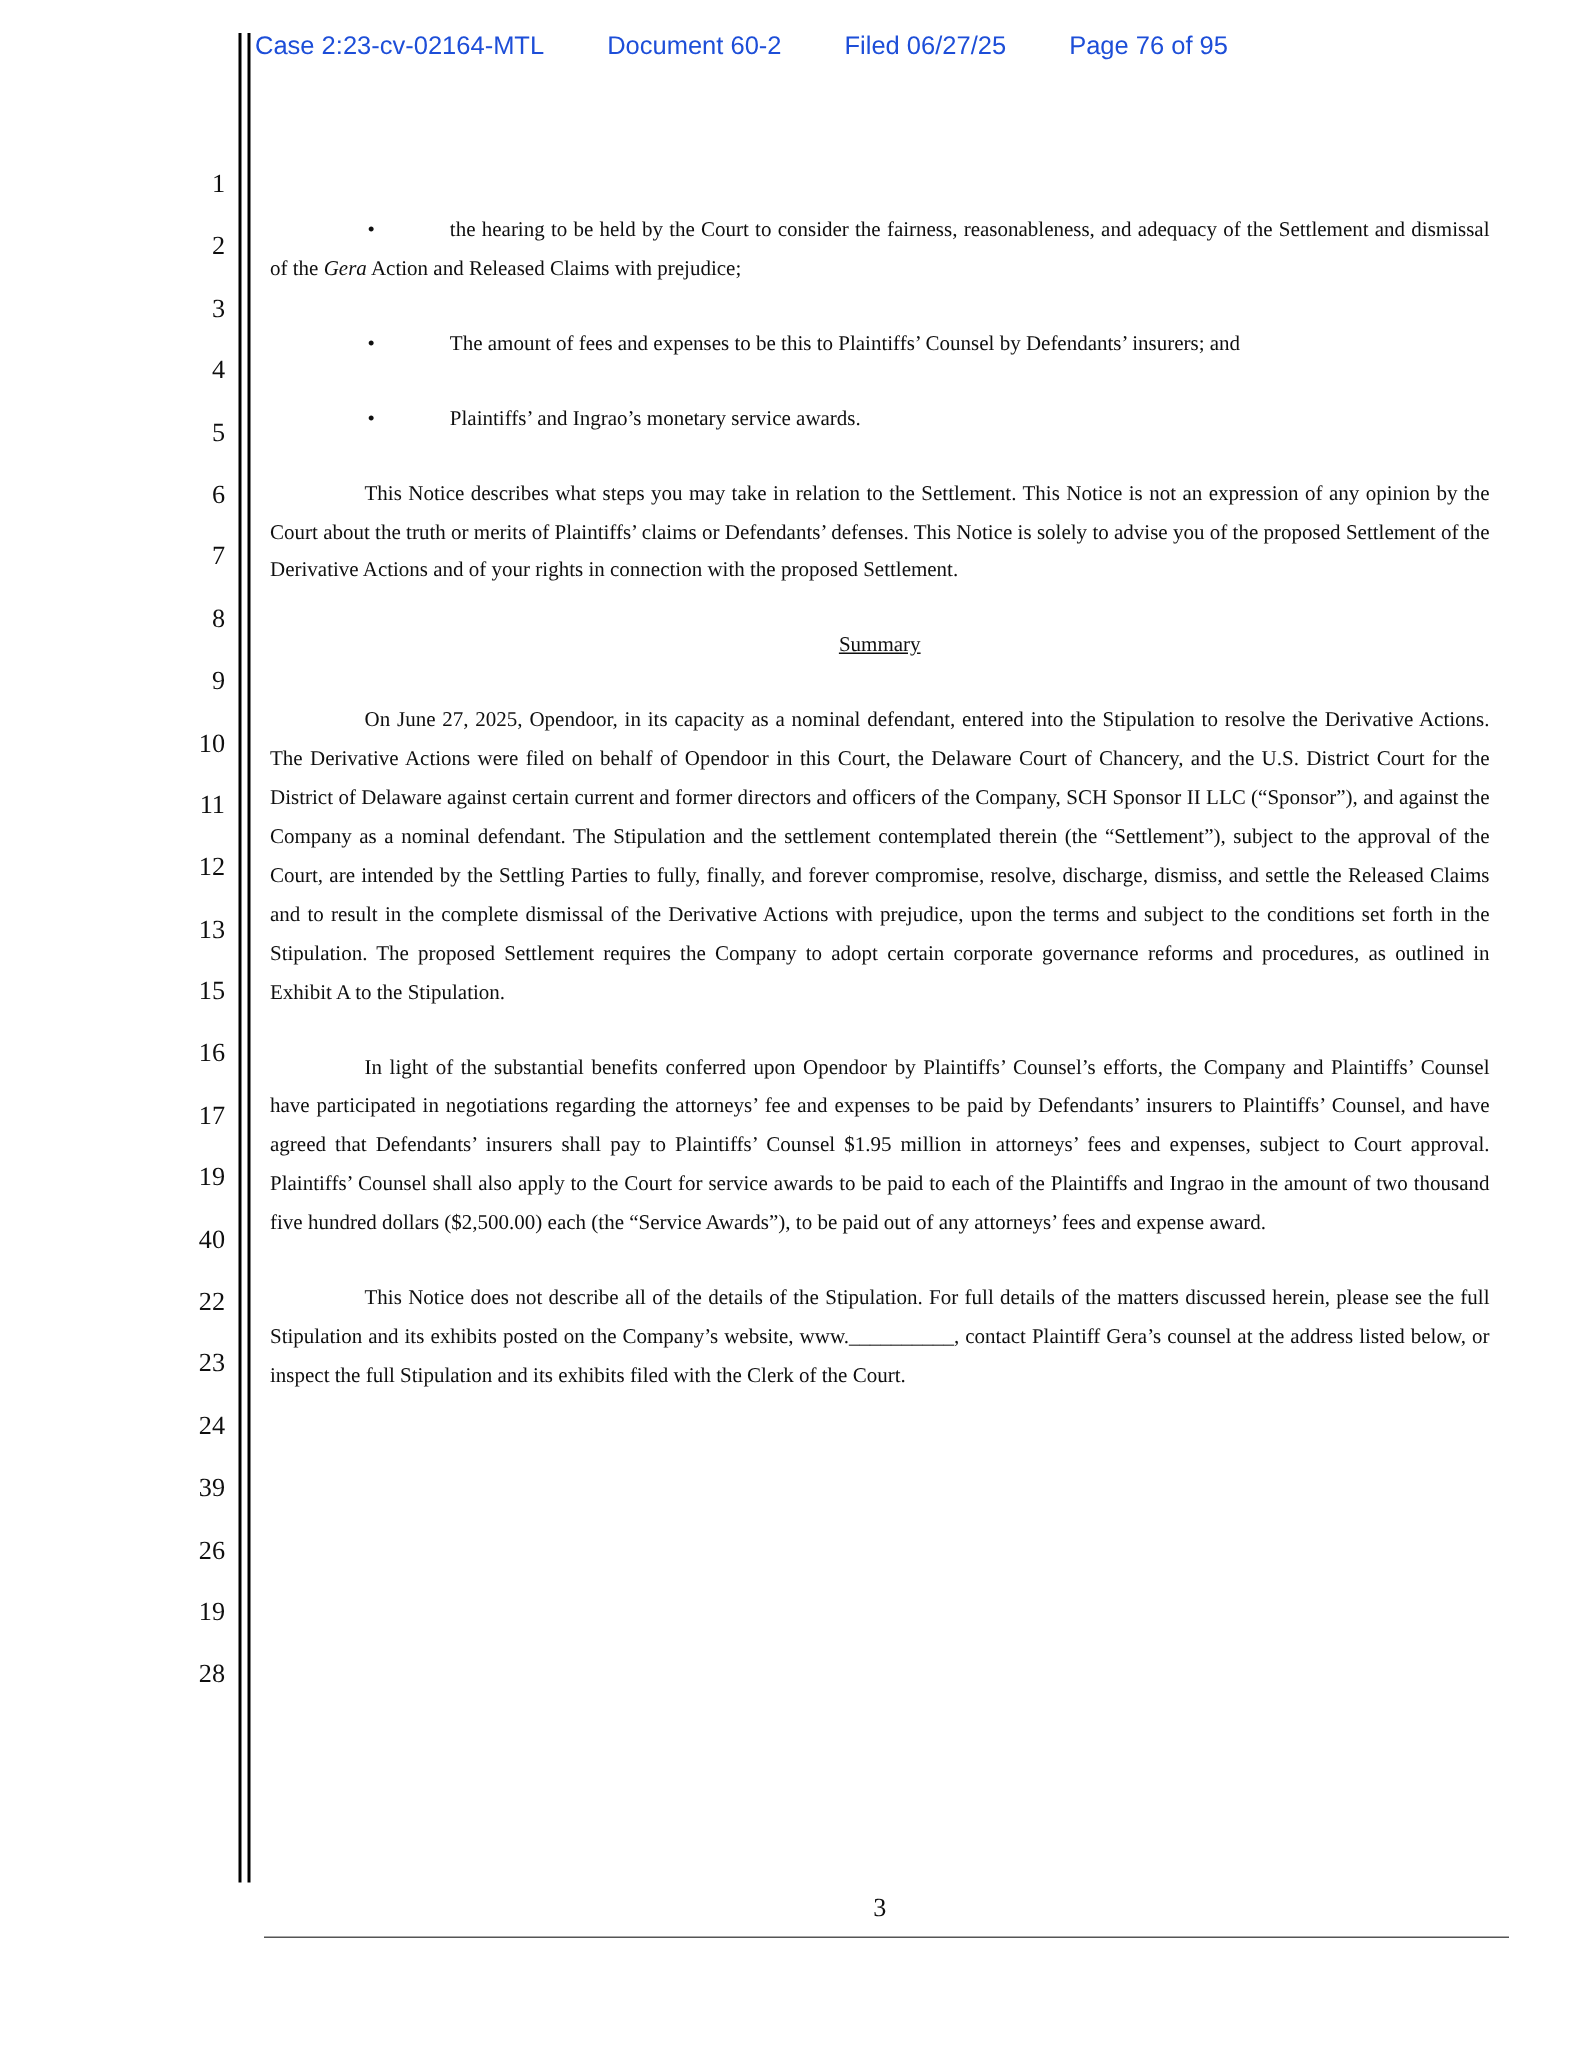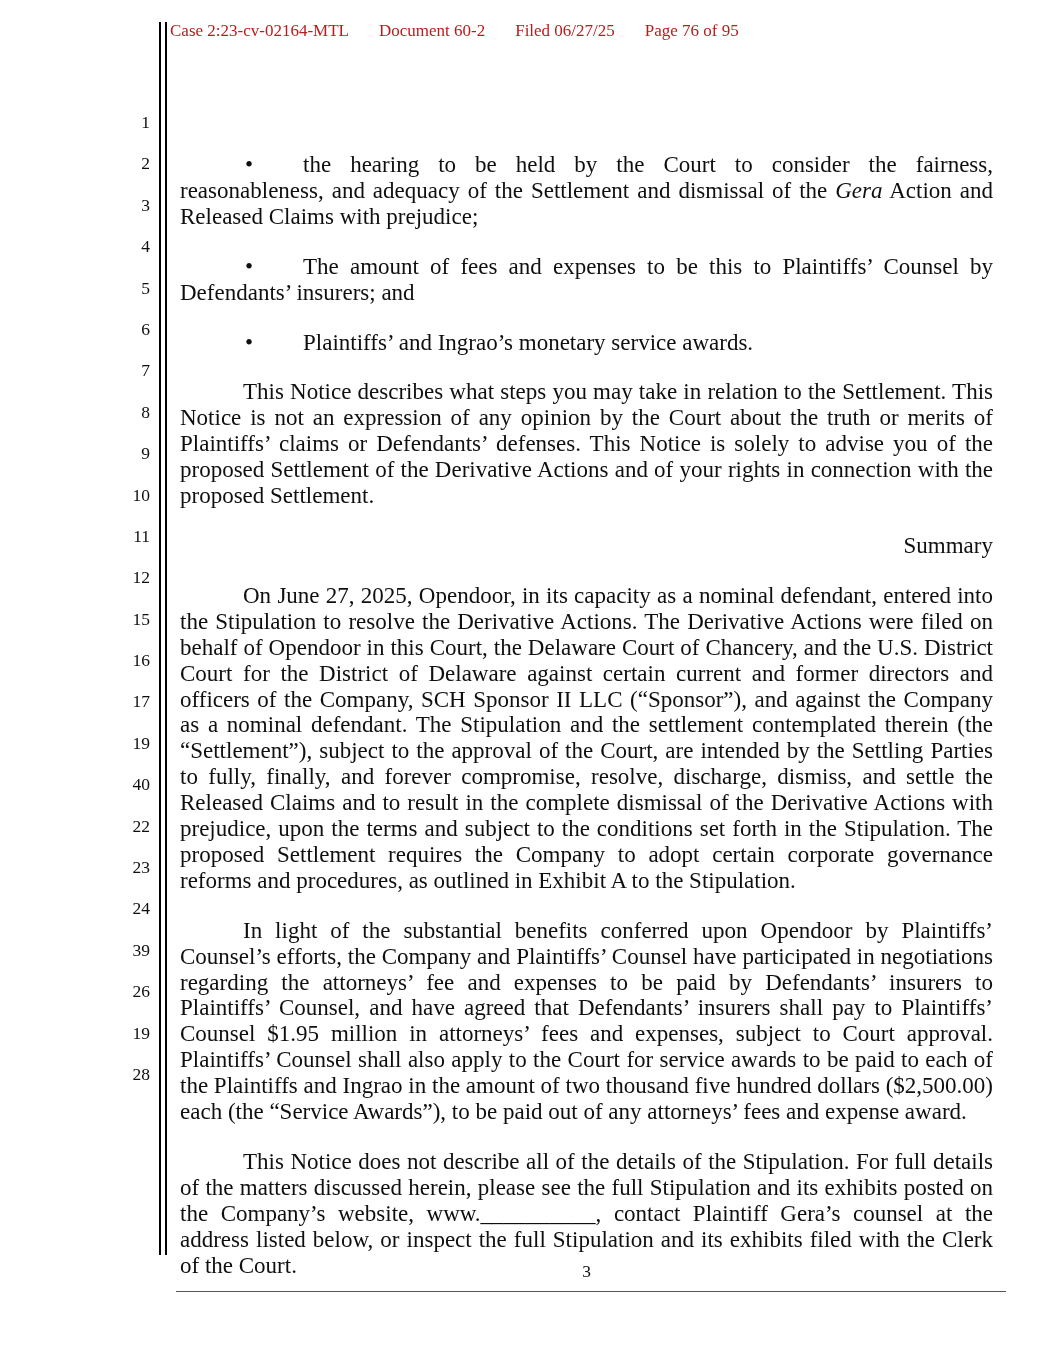--- a/index.html
+++ b/index.html
@@ -11,23 +11,23 @@
     font-family: "Liberation Serif", serif;
     color: #0f0f0f;
     overflow: hidden;
   }
   
   .stamp-header {
     position: absolute;
     left: 170px;
     top: 21px;
     display: flex;
-    gap: 30px;
-    color: #b91c1c;
-    font-family: Liberation Serif, serif;
+    gap: 42px;
+    color: #1d4ed8;
+    font-family: Liberation Sans, sans-serif;
     font-size: 17px;
     white-space: nowrap;
   }
   
   .vrule {
     position: absolute;
     left: 159px;
     top: 22px;
     height: 1233px;
     width: 8px;
@@ -46,36 +46,37 @@
     height: 41.4px;
     line-height: 41.4px;
     text-align: right;
     font-size: 17.5px;
     padding-right: 0;
   }
   
   .body-col {
     position: absolute;
     left: 180px;
-    top: 152px;
+    top: 141px;
     width: 813px;
-    font-size: 23px;
+    font-size: 14px;
     line-height: 25.9px;
   }
   .para {
     margin: 0 0 24px 0;
     text-align: justify;
     text-indent: 63px;
   }
   .para.bullet { text-indent: 65px; }
   .bullet-gap { display: inline-block; width: 50px; }
   .summary-heading {
     margin: 0 0 24px 0;
     text-indent: 0;
-    text-align: right;
+    text-decoration: underline;
+    text-align: center;
   }
   .para:last-child { margin-bottom: 0; }
   
   .footer-page-number {
     position: absolute;
     left: 180px;
     width: 813px;
     top: 1261px;
     text-align: center;
     font-size: 17.4px;
@@ -108,20 +109,21 @@
       <div class="line-number">3</div>
       <div class="line-number">4</div>
       <div class="line-number">5</div>
       <div class="line-number">6</div>
       <div class="line-number">7</div>
       <div class="line-number">8</div>
       <div class="line-number">9</div>
       <div class="line-number">10</div>
       <div class="line-number">11</div>
       <div class="line-number">12</div>
+      <div class="line-number">13</div>
       <div class="line-number">15</div>
       <div class="line-number">16</div>
       <div class="line-number">17</div>
       <div class="line-number">19</div>
       <div class="line-number">40</div>
       <div class="line-number">22</div>
       <div class="line-number">23</div>
       <div class="line-number">24</div>
       <div class="line-number">39</div>
       <div class="line-number">26</div>

